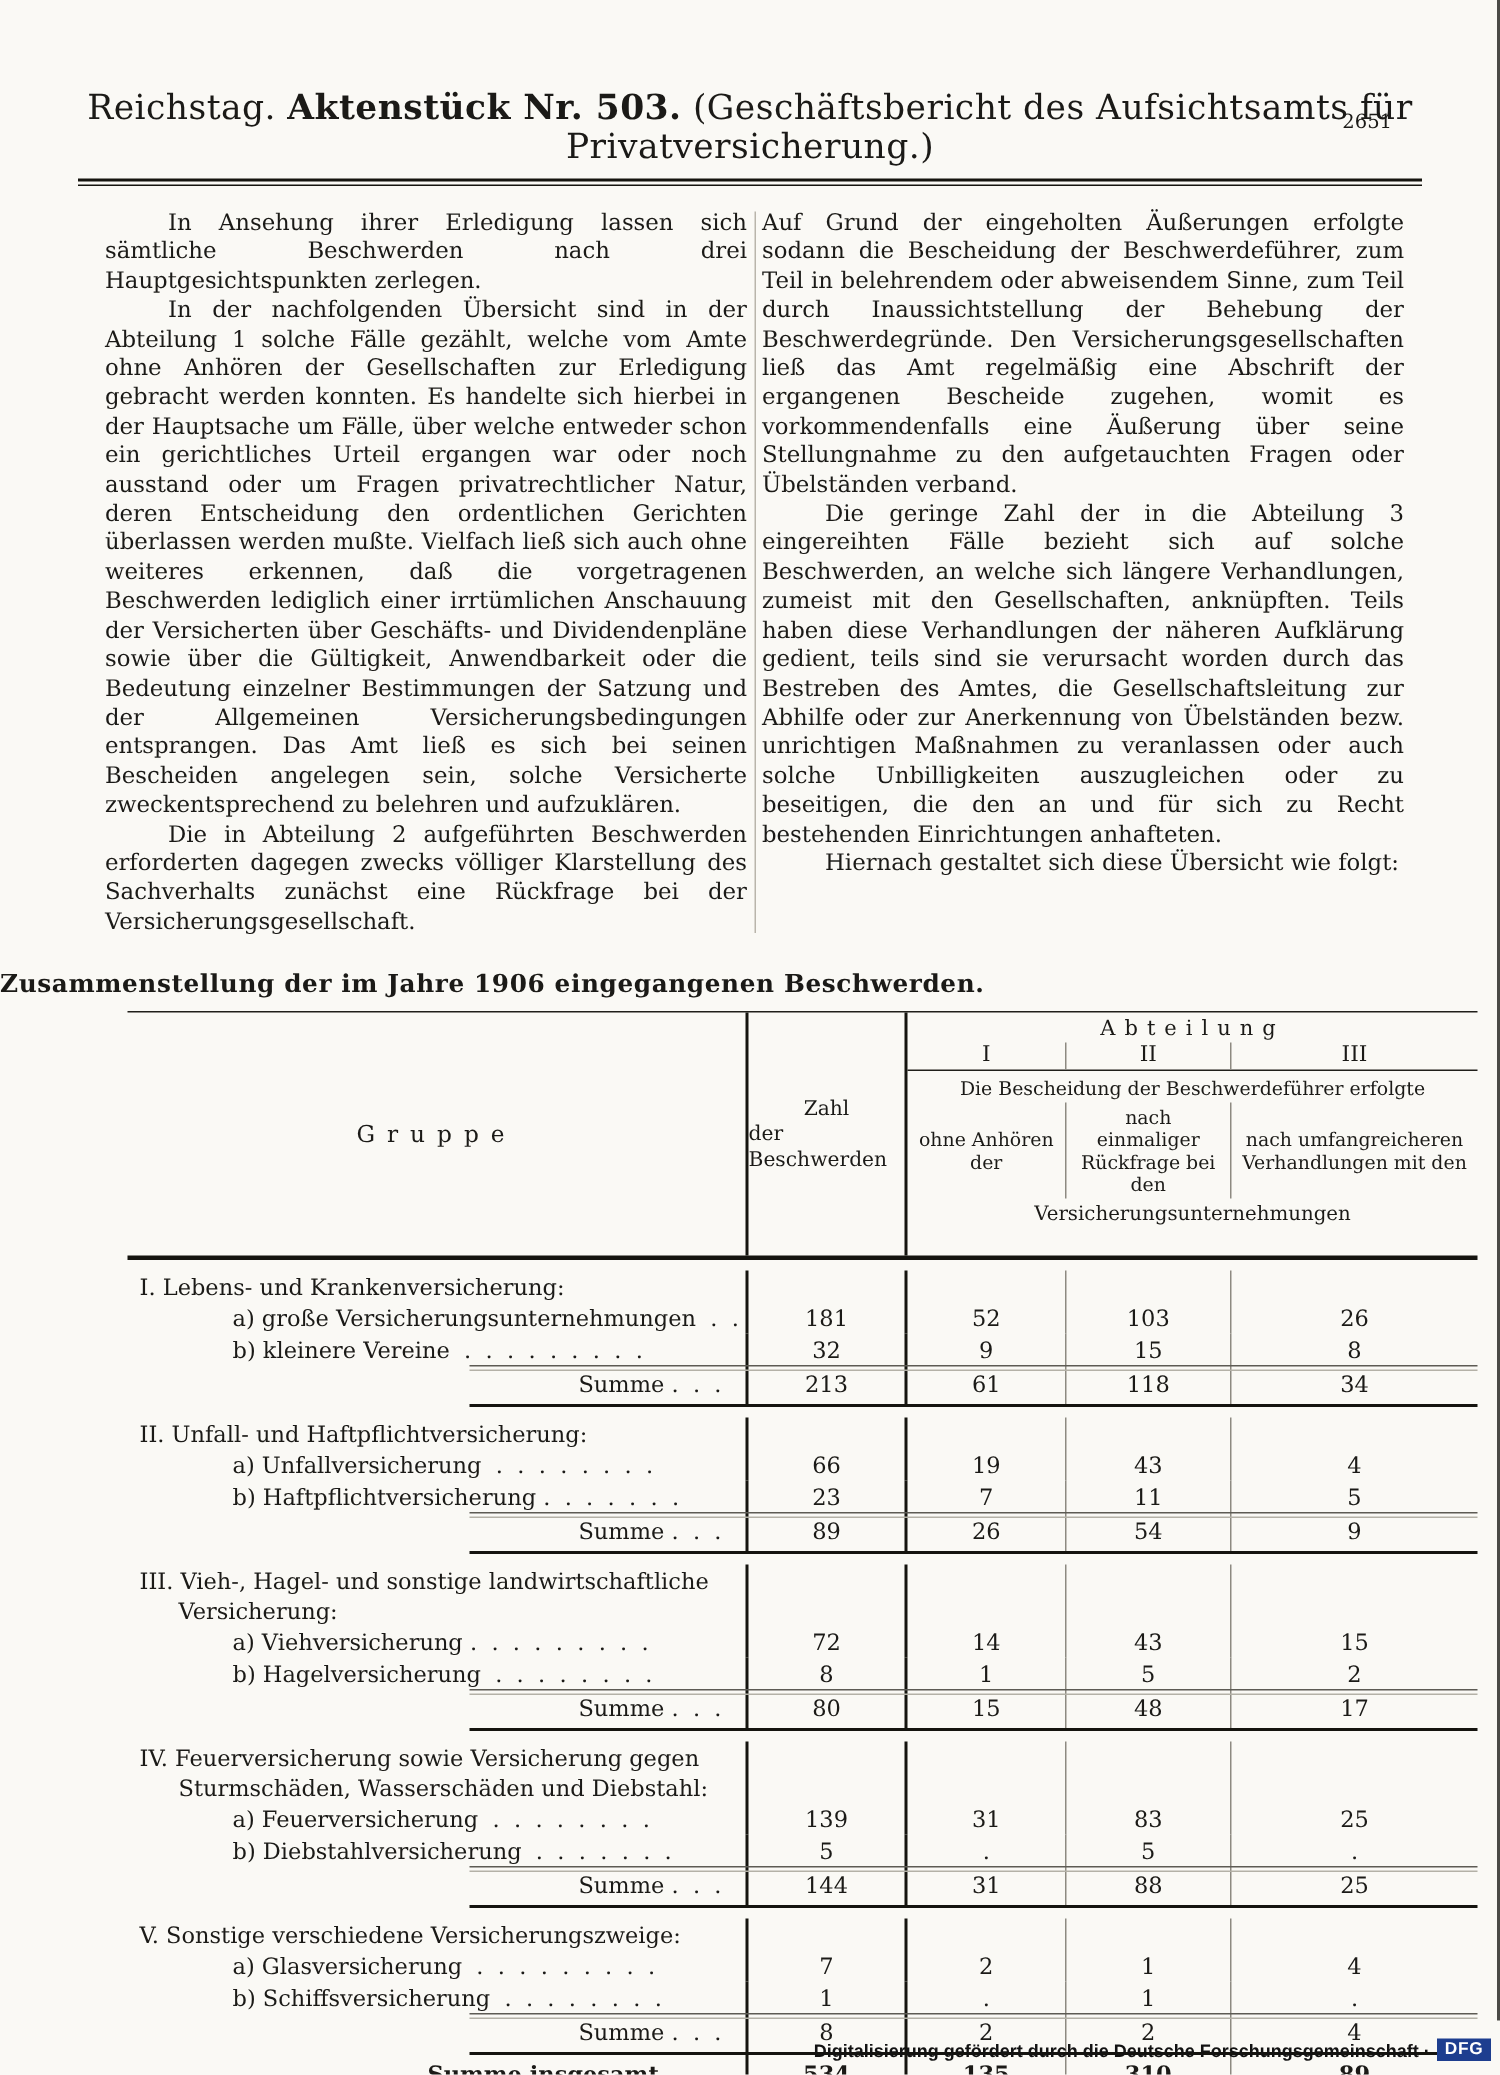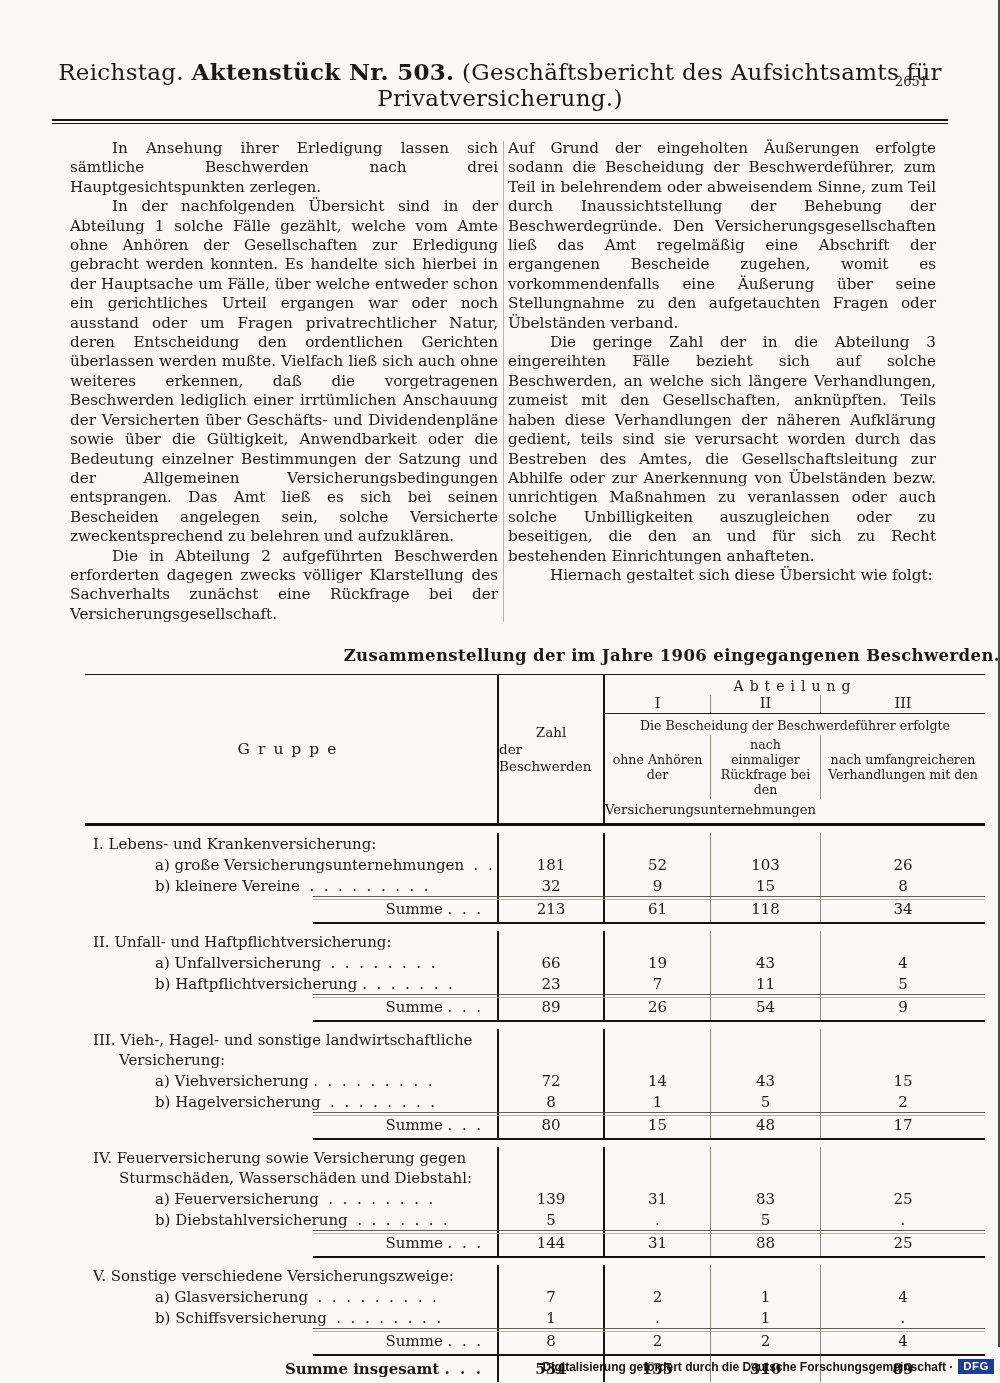--- a/index.html
+++ b/index.html
@@ -29,21 +29,21 @@
   }
   
   .two-col { display: flex; padding: 0 64px 0 70px; gap: 0; margin-top: 15px; }
   .two-col .col { width: 428px; }
   .col-divider { width: 1px; background: #b9b5ab; margin: 2px 4px 2px 5px; }
   p { text-align: justify; font-size: 15.2px; line-height: 19.4px; }
   p.indent { text-indent: 42px; }
   p + p { margin-top: 0; }
   
   .table-title {
-    text-align: right; font-size: 16.5px; font-weight: bold;
+    text-align: left; font-size: 16.5px; font-weight: bold;
     margin-top: 22px; letter-spacing: .4px;
   }
   .gtable {
     width: 900px; margin: 9px 0 0 85px;
     border-top: 1.5px solid #201f1a; font-size: 15px;
   }
   .thead { display: flex; border-bottom: 3px solid #15140f; }
   .hc1 { width: 412px; display: flex; align-items: center; justify-content: center; }
   .hc1 .spread { letter-spacing: 8px; font-size: 15.5px; }
   .hc2 {
@@ -58,21 +58,21 @@
   .rr1 { width: 105px; } .rr2 { width: 110px; border-left: 1px solid #8d8a81; }
   .rr3 { width: 165px; border-left: 1px solid #8d8a81; }
   .besch { text-align: center; font-size: 12.6px; padding: 4px 0 2px; }
   .sub-row { display: flex; flex: 1; min-height: 58px; }
   .sub-row > div {
     display: flex; align-items: center; justify-content: center;
     text-align: center; font-size: 12.6px; line-height: 15px; padding: 2px 4px;
   }
   .sc1 { width: 105px; } .sc2 { width: 110px; border-left: 1px solid #8d8a81; }
   .sc3 { width: 165px; border-left: 1px solid #8d8a81; }
-  .vers { font-size: 13.2px; padding: 3px 0 6px; }
+  .vers { text-align: center; font-size: 13.2px; padding: 3px 0 20px; }
   
   .trow { display: flex; min-height: 21px; align-items: center; position: relative; }
   .c1 { width: 412px; }
   .c2 { width: 108px; border-left: 2.5px solid #15140f; border-right: 2.5px solid #15140f; }
   .c3 { width: 105px; } .c4 { width: 110px; border-left: 1px solid #8d8a81; }
   .c5 { width: 165px; border-left: 1px solid #8d8a81; }
   .num { text-align: center; align-self: stretch; display: flex; align-items: center; justify-content: center; }
   .gtitle { padding-left: 34px; text-indent: -26px; line-height: 20px; padding-top: 1px; }
   .rlabel { padding-left: 70px; white-space: pre; }
   .slabel { text-align: right; padding-right: 16px; white-space: pre; display: block; }

